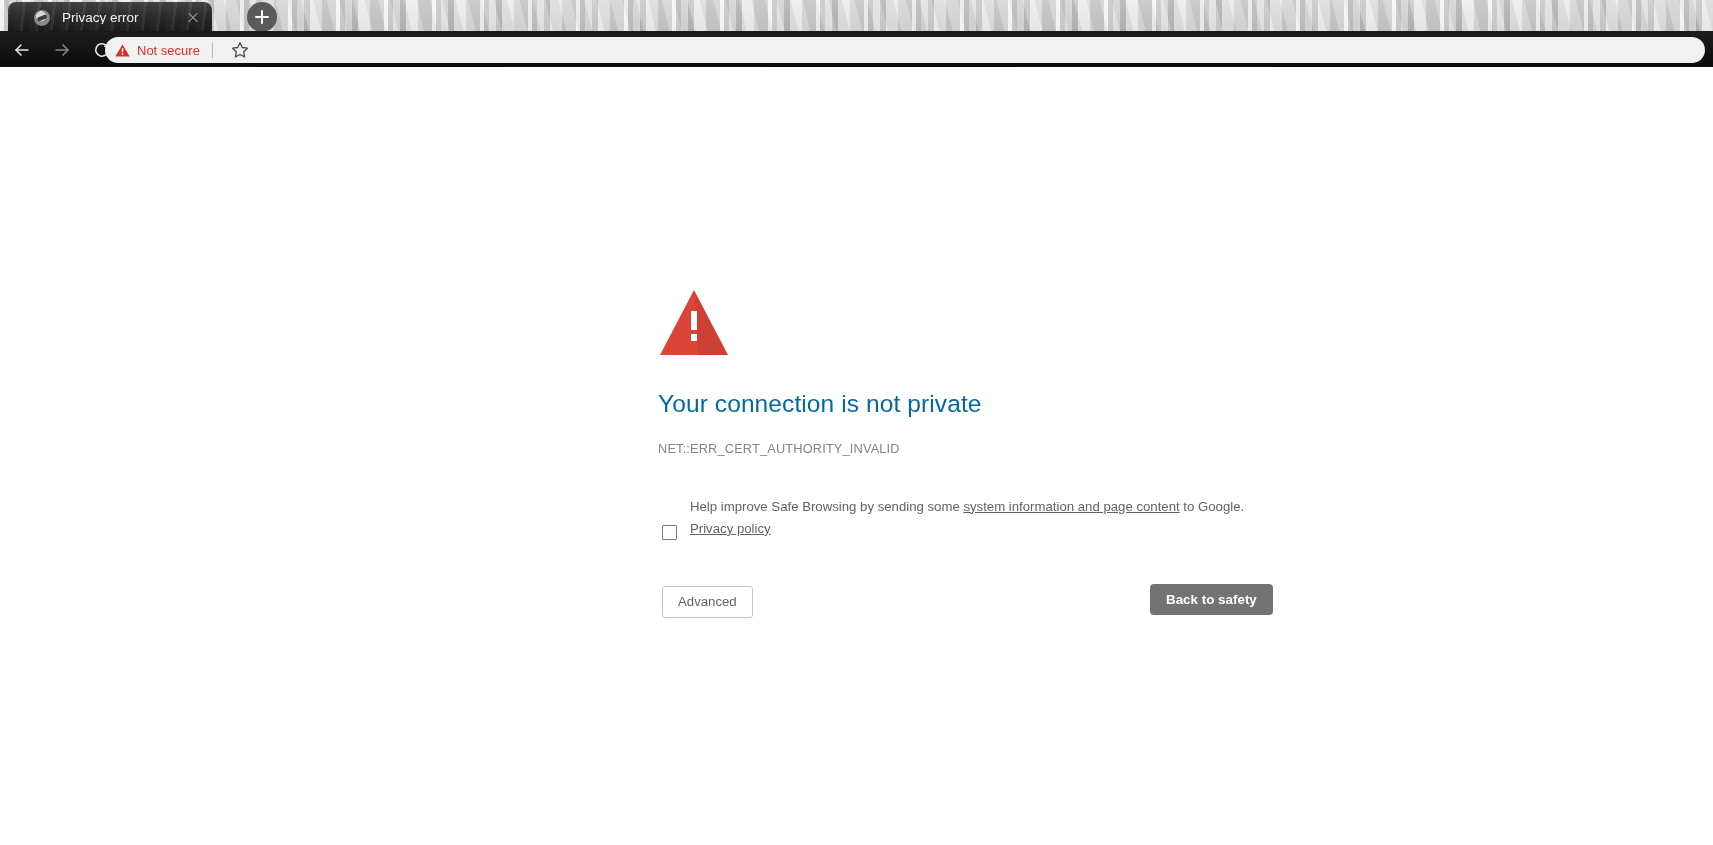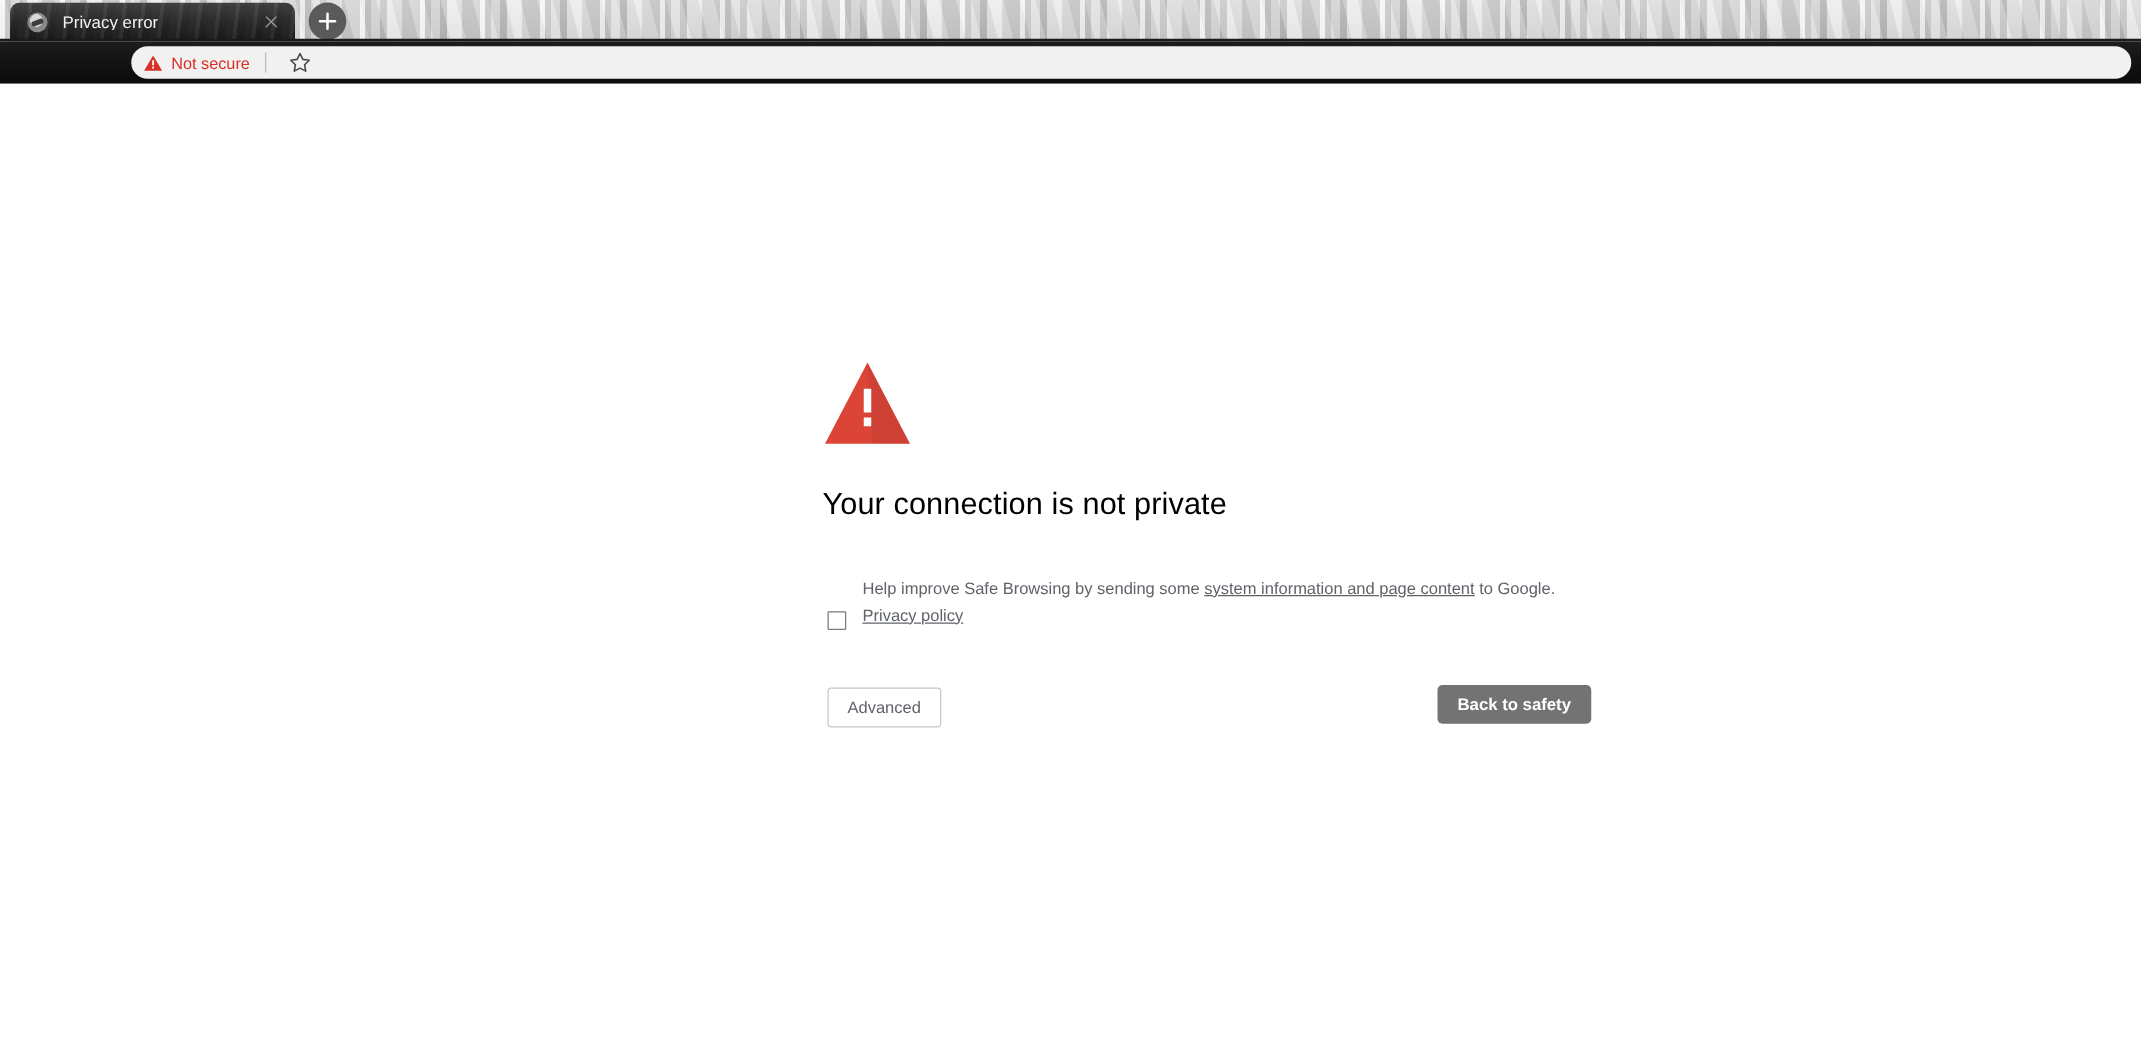--- a/index.html
+++ b/index.html
@@ -48,32 +48,33 @@
     left: 0; right: 0; bottom: 0;
     height: 2px;
     background: #1a1a1a;
   }
 
   
   #tab-active {
     position: absolute;
     left: 8px;
     top: 2px;
-    width: 228px;
+    width: 204px;
     height: 31px;
     border-radius: 8px 8px 0 0;
     background:
       repeating-linear-gradient(97deg,
         rgba(255,255,255,0.10) 0px, rgba(255,255,255,0.10) 3px,
         rgba(255,255,255,0.03) 3px, rgba(255,255,255,0.03) 9px,
         rgba(120,120,120,0.12) 9px, rgba(120,120,120,0.12) 15px),
       linear-gradient(180deg, #3a3a3a 0%, #232323 45%, #111111 100%);
     display: flex;
     align-items: center;
     overflow: hidden;
+    padding-left: 12px;
   }
   #tab-favicon {
     width: 16px; height: 16px;
     margin-left: 14px;
     flex: 0 0 auto;
     border-radius: 50%;
     background: radial-gradient(circle at 45% 40%, #d8d8d8 0 38%, #8a8a8a 40% 70%, #5a5a5a 72% 100%);
     position: relative;
   }
   #tab-favicon::after {
@@ -131,21 +132,20 @@
   #new-tab-button::after  { left: 14px; top: 8px; width: 2px; height: 14px; }
 
   
   #toolbar {
     position: relative;
     height: 34px;
     width: 100%;
     background: linear-gradient(180deg, #1d1d1d 0%, #121212 55%, #0b0b0b 100%);
     display: flex;
     align-items: center;
-    justify-content: center;
   }
   .nav-icon {
     width: 28px; height: 28px;
     position: relative;
     flex: 0 0 auto;
     color: #e8e8e8;
   }
   .nav-icon svg { display: block; position: absolute; left: 4px; top: 4px; }
   #nav-back-button  { margin-left: 8px; }
   #nav-forward-button { margin-left: 12px; opacity: 0.55; }
@@ -222,21 +222,21 @@
   }
   #warning-triangle-icon {
     width: 72px;
     height: 72px;
     display: block;
   }
   #interstitial-heading {
     margin: 30px 0 0 0;
     font-size: 24.5px;
     font-weight: 400;
-    color: #000000;
+    color: #0369a1;
     line-height: 1.25;
     letter-spacing: 0.1px;
   }
   #interstitial-body {
     margin: 21px 0 0 0;
     font-size: 14.5px;
     color: #5f6368;
     line-height: 1.55;
     max-width: 560px;
   }
@@ -379,20 +379,21 @@
       <svg id="warning-triangle-icon" viewBox="0 0 72 72">
         <path d="M36 3 L70 68 L2 68 Z" fill="#db4437"></path>
         <path d="M36 3 L70 68 L40 68 Z" fill="#000000" opacity="0.06"></path>
         <rect x="33" y="24" width="6" height="19" fill="#ffffff"></rect>
         <rect x="33" y="47" width="6" height="7" fill="#ffffff"></rect>
       </svg>
 
       <h1 id="interstitial-heading">Your connection is not private</h1>
 
 
+      <div id="error-code">NET::ERR_CERT_AUTHORITY_INVALID</div>
 
       <div id="safe-browsing-optin">
         <div id="safe-browsing-checkbox"></div>
         <div id="safe-browsing-text"><span>Help improve Safe Browsing by sending some </span><a class="inline-link">system information and page content</a><span> to Google. </span><a class="inline-link">Privacy policy</a></div>
       </div>
 
       <div id="interstitial-buttons">
         <button id="advanced-button">Advanced</button>
         <button id="back-to-safety-button">Back to safety</button>
       </div>

